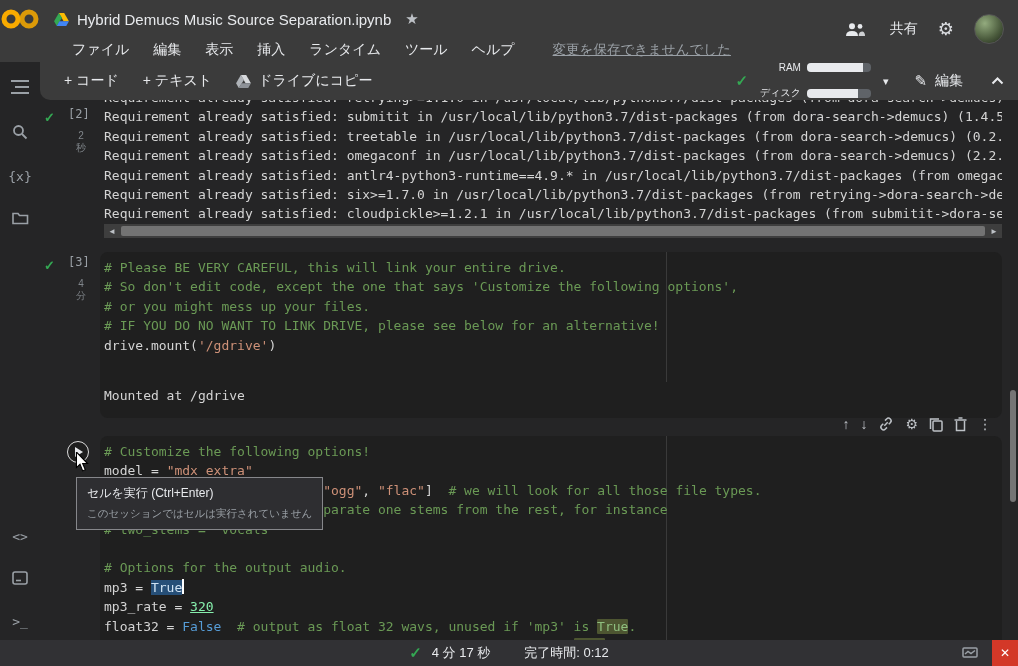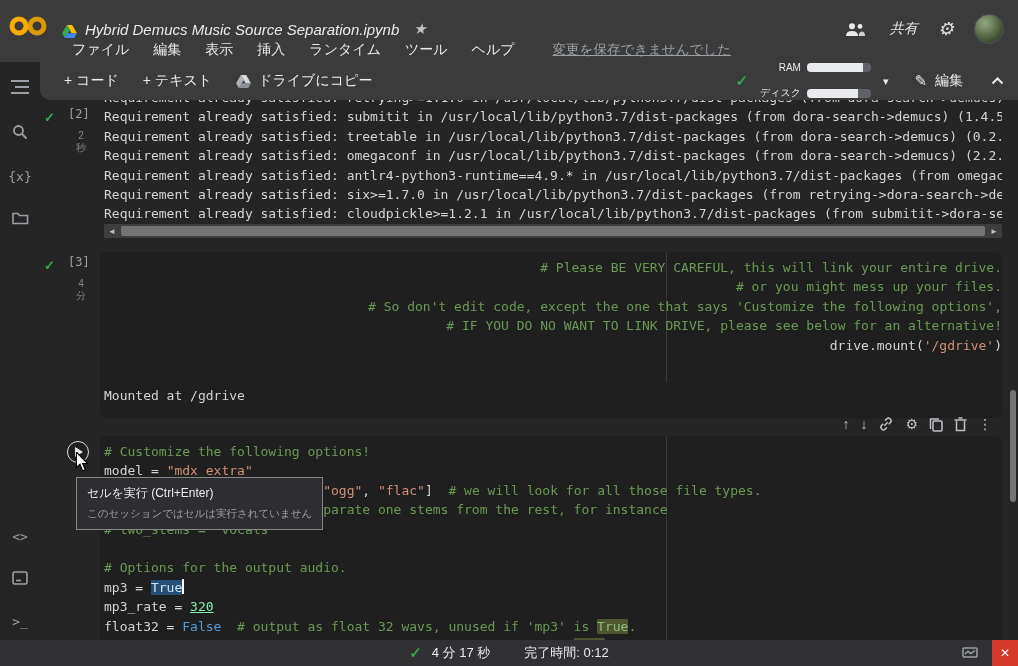--- a/index.html
+++ b/index.html
@@ -2,21 +2,21 @@
 <html><head>
 <meta charset="utf-8">
 <style>
   * { box-sizing: border-box; margin: 0; padding: 0; }
   html,body { width:1018px; height:666px; overflow:hidden; }
   body { position:relative; background:#252526; font-family:"Liberation Sans",sans-serif; color:#e8eaed; }
   .mono { font-family:"DejaVu Sans Mono",monospace; }
 
   
   .hdr { position:absolute; top:0; left:0; right:0; height:62px; background:#3b3b3b; z-index:20; }
-  .hdr-top { display:flex; align-items:flex-end; height:38px; padding-left:8px;font-style:italic; }
+  .hdr-top { display:flex; align-items:center; height:38px; padding-left:0; }
   .logo { margin-right:14px; }
   .title { font-size:15px; color:#e8eaed; margin-left:8px; white-space:nowrap; }
   .star { color:#bdc1c6; margin-left:14px; font-size:15px; }
   .hdr-right { position:absolute; right:14px; top:14px; display:flex; align-items:center; gap:20px; }
   .share { display:flex; align-items:center; gap:25px; font-size:14px; color:#e8eaed; cursor:pointer; }
   .gear { font-size:18px; color:#dadce0; cursor:pointer; line-height:1; }
   .avatar { width:30px; height:30px; border-radius:50%; background:radial-gradient(circle at 35% 30%, #93ab7e, #4a5a3c 60%, #20281c); border:1px solid #555; }
   .menubar { display:flex; align-items:center; height:24px; padding-left:72px; gap:24px; font-size:14px; color:#e8eaed; }
   .menu-item { cursor:pointer; }
   .save-status { color:#9aa0a6; text-decoration:underline; font-size:13.5px; margin-left:14px; cursor:pointer; }
@@ -46,21 +46,21 @@
   .out-line { font-family:"DejaVu Sans Mono",monospace; font-size:13px; line-height:19.4px; white-space:pre; color:#d4d4d4; overflow:hidden; }
   .gut { position:absolute; font-size:12px; color:#9aa0a6; font-family:"DejaVu Sans Mono",monospace; }
   .gut-check { position:absolute; color:#34a853; font-size:13px; font-weight:bold; }
   .gut-time { position:absolute; font-size:10px; color:#80868b; text-align:center; width:18px; line-height:12px; }
 
   .hscroll { position:absolute; left:64px; top:124px; width:898px; height:14px; background:#3e3e3e; display:flex; align-items:stretch; }
   .hs-arrow { width:16px; display:flex; align-items:center; justify-content:center; font-size:8px; color:#bdc1c6; cursor:pointer; }
   .hs-thumb { flex:1; margin:2px 1px; background:#737373; border-radius:2px; cursor:grab; }
 
   .cell-box { position:absolute; background:#1f1f1f; border-radius:8px; overflow:hidden; }
-  .cell3-box { left:60px; top:152px; width:902px; height:166px;text-align:right; }
+  .cell3-box { left:60px; top:152px; width:902px; height:166px; }
   .cell4-box { left:60px; top:336px; width:902px; height:204px; border-radius:8px 8px 0 0; }
   .code-area { position:relative; padding:6px 0 0 4px; }
   .code-line { font-family:"DejaVu Sans Mono",monospace; font-size:13px; line-height:19.4px; white-space:pre; }
   .tk-p { color:#d4d4d4; }
   .tk-c { color:#6a9955; }
   .tk-k { color:#c586c0; }
   .tk-s { color:#ce9178; }
   .tk-n { color:#86efac;text-decoration:underline; }
   .tk-b { color:#569cd6; }
   .tk-sel { color:#cfe2f3; background:#264f78; }
@@ -226,22 +226,22 @@
 
   <span class="gut-check" style="left:4px;top:158px">✓</span>
   <span class="gut" style="left:28px;top:155px">[3]</span>
   <span class="gut-time" style="left:32px;top:178px">
     <span>4</span><br><span>分</span>
   </span>
   <div class="cell-box cell3-box">
     <div class="ruler" style="height:130px"></div>
     <div class="code-area">
         <div class="code-line"><span class="tk-c"># Please BE VERY CAREFUL, this will link your entire drive.</span></div>
+        <div class="code-line"><span class="tk-c"># So don't edit code, except the one that says 'Customize the following options',</span></div>
         <div class="code-line"><span class="tk-c"># or you might mess up your files.</span></div>
-        <div class="code-line"><span class="tk-c"># So don't edit code, except the one that says 'Customize the following options',</span></div>
         <div class="code-line"><span class="tk-c"># IF YOU DO NO WANT TO LINK DRIVE, please see below for an alternative!</span></div>
         <div class="code-line"><span class="tk-p">drive.mount(</span><span class="tk-s">'/gdrive'</span><span class="tk-p">)</span></div>
       </div>
     <div class="cell-output-line" style="top:136px">Mounted at /gdrive</div>
   </div>
 
   <div class="cell-toolbar">
     <span class="ct-ic">↑</span>
     <span class="ct-ic">↓</span>
     <span class="ct-ic">

